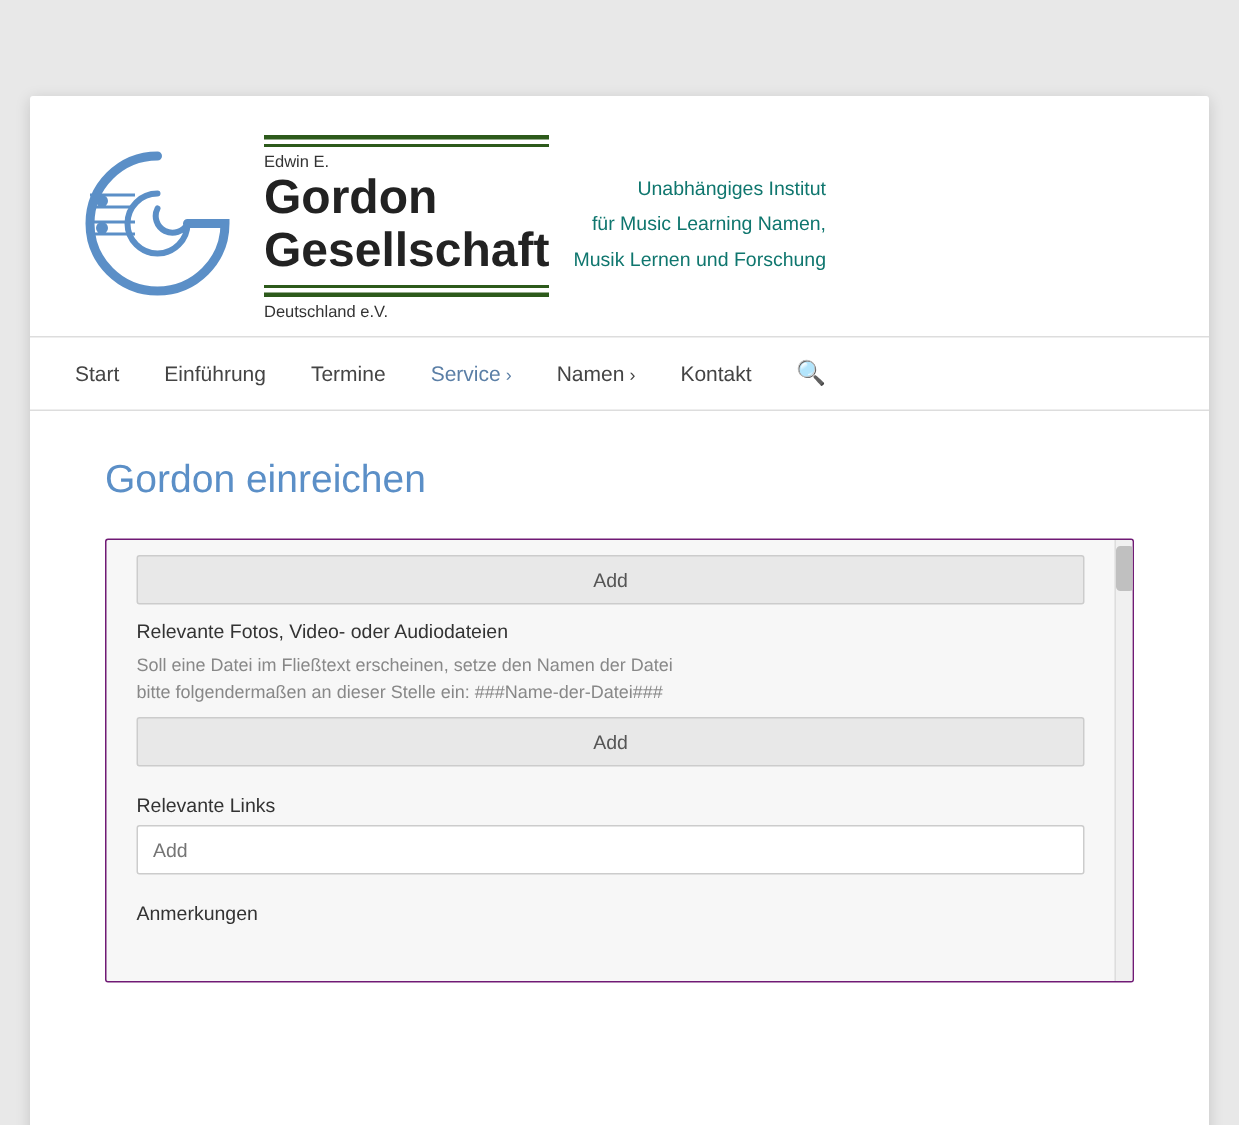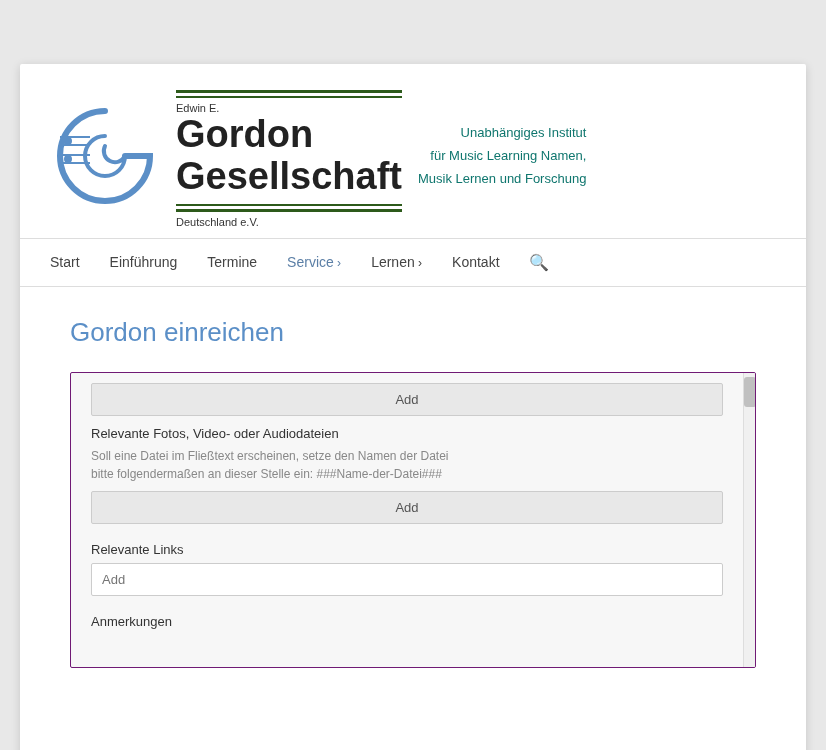--- a/index.html
+++ b/index.html
@@ -57,21 +57,21 @@
       flex-direction: column;
     }
 
     .logo-subtitle-top {
       font-size: 11px;
       color: #333;
       font-family: Arial, sans-serif;
     }
 
     .logo-title {
-      font-size: 38px;
+      font-size: 32px;
       font-weight: bold;
       color: #222;
       font-family: Arial, sans-serif;
       line-height: 1.1;
     }
 
     .logo-subtitle-bottom {
       font-size: 11px;
       color: #333;
       font-family: Arial, sans-serif;
@@ -302,21 +302,21 @@
         </div>
       </div>
     </div>
   </div>
 
   <nav class="nav">
     <a class="nav-item">Start</a>
     <a class="nav-item">Einführung</a>
     <a class="nav-item">Termine</a>
     <a class="nav-item active has-dropdown">Service</a>
-    <a class="nav-item has-dropdown">Lernen</a>
+    <a class="nav-item has-dropdown">Namen</a>
     <a class="nav-item">Kontakt</a>
     <span class="nav-search">🔍</span>
   </nav>
 
   <div class="main-content">
     <h1 class="page-title">Gordon einreichen</h1>
 
     <div class="form-card">
       <div class="scrollbar-track">
         <div class="scrollbar-thumb"></div>

